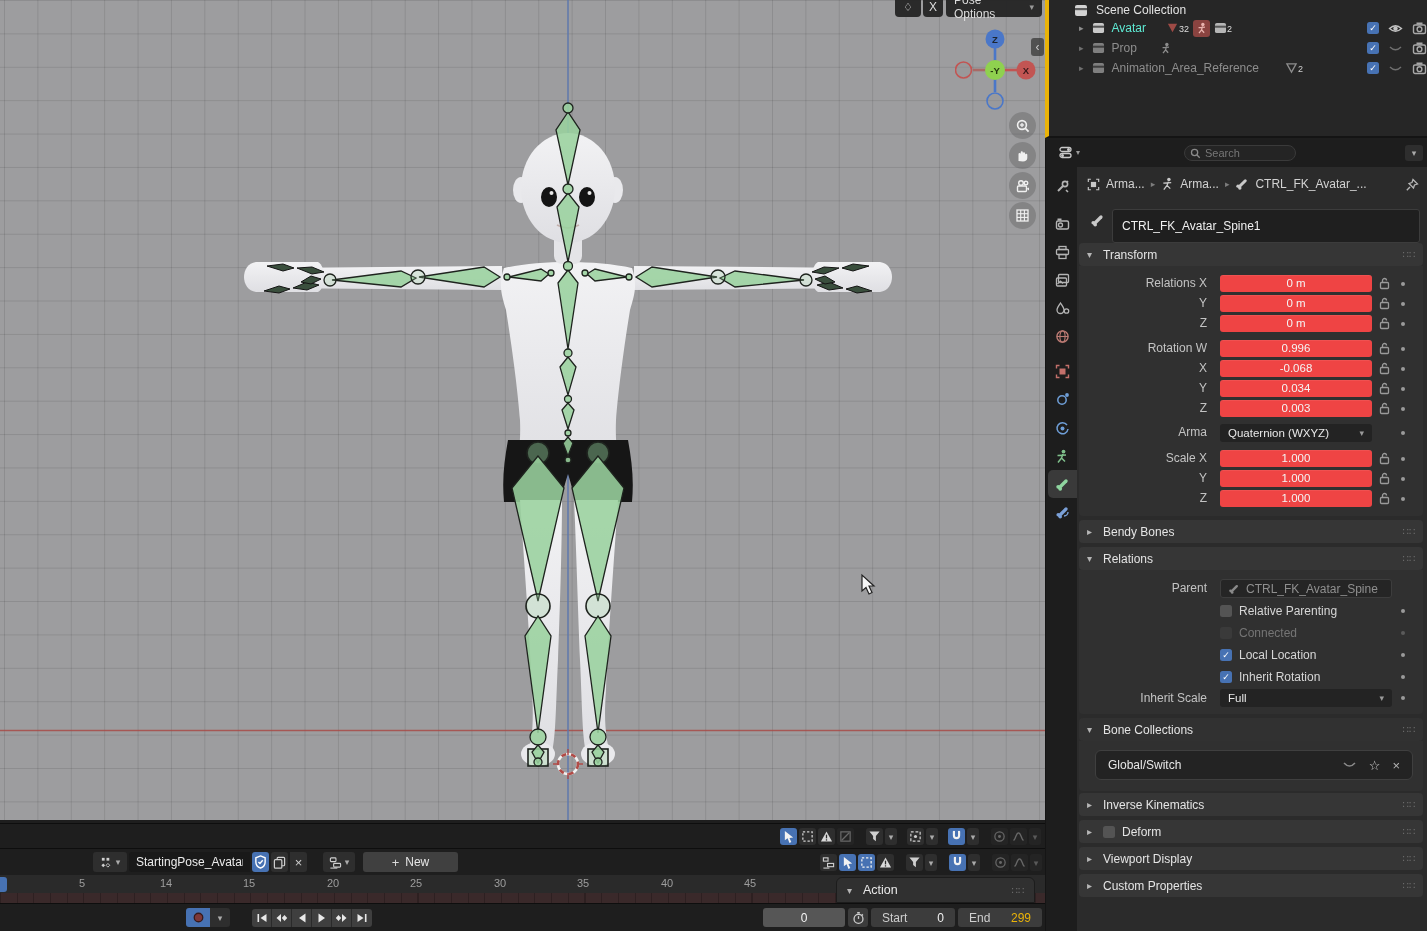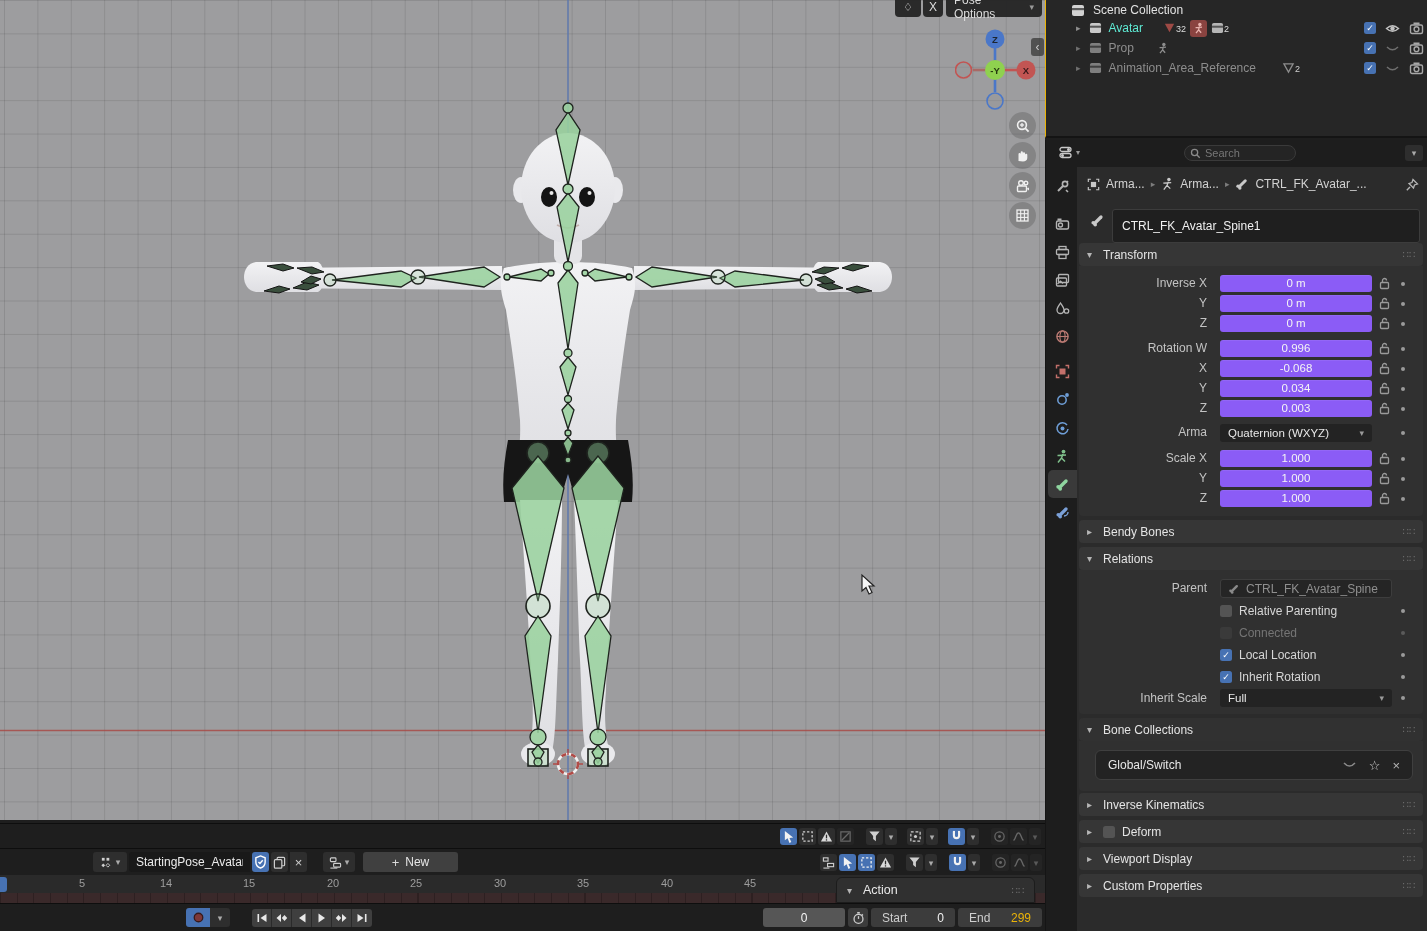--- a/index.html
+++ b/index.html
@@ -28,38 +28,38 @@
   .ruler span { position:absolute; top:2px; width:26px; text-align:center; color:#9d9d9d; font-size:11px; }
   .keyband { position:absolute; left:0; top:893px; width:1045px; height:10px; background:#3a292a;
     background-image:repeating-linear-gradient(90deg, rgba(0,0,0,0.22) 0 1px, transparent 1px 16.7px); }
   .transport { display:flex; }
   .transport .tb { width:20px; height:18px; background:#3f3f3f; display:flex; align-items:center; justify-content:center; border-right:1px solid #2a2a2a; }
   .transport .tb:first-child { border-radius:3px 0 0 3px; }
   .transport .tb:last-child { border-radius:0 3px 3px 0; border-right:none; }
   .field-chip { height:19px; background:#3c3c3c; border-radius:3px; display:flex; align-items:center; color:#cfcfcf; }
 
   
-  .outliner { position:absolute; left:1045px; top:0; width:382px; height:138px; background:#262626; border-left:1px solid #eab308; border-bottom:2px solid #141414; }
+  .outliner { position:absolute; left:1045px; top:0; width:382px; height:138px; background:#262626; border-left:4px solid #eab308; border-bottom:2px solid #141414; }
   .ol-row { position:absolute; left:0; width:382px; height:20px; display:flex; align-items:center; }
   .ol-right { position:absolute; right:4px; display:flex; gap:9px; align-items:center; }
   .props-top { position:absolute; left:1045px; top:140px; width:382px; height:27px; background:#1d1d1d; border-left:1px solid #151515; }
   .props-main { position:absolute; left:1077px; top:167px; width:350px; height:764px; background:#2b2b2b; }
   .tab-rail { position:absolute; left:1045px; top:167px; width:32px; height:764px; background:#1d1d1d; border-left:1px solid #151515; }
   .tab { position:absolute; left:4px; width:24px; height:24px; display:flex; align-items:center; justify-content:center; }
   .tab-active-bg { position:absolute; left:2px; width:30px; height:28px; background:#3a3a3a; border-radius:5px 0 0 5px; }
   .search { width:112px; height:16px; background:#242424; border:1px solid #3a3a3a; border-radius:8px; color:#bbb; font-size:11px; padding:0 4px 0 20px; outline:none; }
   .search::placeholder { color:#777; }
 
   .panel-h { position:absolute; left:1079px; width:344px; height:23px; background:#363636; border-radius:4px;
     display:flex; align-items:center; gap:7px; padding:0 8px; color:#e4e4e4; }
   .panel-body { position:absolute; left:1079px; width:344px; background:#303030; border-radius:0 0 4px 4px; }
   .caret { color:#b5b5b5; font-size:10px; width:9px; }
   .grip { margin-left:auto; color:#6d6d6d; font-size:10px; letter-spacing:0px; }
   .plabel { position:absolute; left:1077px; width:130px; height:17px; line-height:17px; text-align:right; color:#c3c3c3; }
-  .pfield { position:absolute; left:1220px; width:152px; height:17px; line-height:17px; background:#8b5cf6; border-radius:3px;
+  .pfield { position:absolute; left:1220px; width:152px; height:17px; line-height:17px; background:#ef4444; border-radius:3px;
     text-align:center; color:#f4f4f4; font-size:11.5px; box-shadow:inset 0 1px 0 rgba(255,255,255,0.07); }
   .pdrop { position:absolute; left:1220px; width:172px; height:18px; line-height:18px; background:#232323; border-radius:3px;
     color:#e8e8e8; font-size:11.5px; padding:0 8px; display:flex; align-items:center; }
   .pdrop .dv { margin-left:auto; color:#9a9a9a; font-size:9px; }
   .dot { position:absolute; left:1401px; width:4px; height:4px; border-radius:50%; background:#9a9a9a; }
   .lock { position:absolute; left:1379px; }
   .cb { width:12px; height:12px; border-radius:2.5px; background:#545454; display:flex; align-items:center; justify-content:center;
     color:#fff; font-size:9px; line-height:12px; }
   .cb.on { background:#4772b3; }
   .cb.dis { background:#3a3a3a; }
@@ -779,21 +779,21 @@
     <span>CTRL_FK_Avatar_Spine1</span>
   </div>
 
   <div class="panel-h" style="top:243px;z-index:3">
     <span class="caret">▾</span>
     <span>Transform</span>
     <span class="grip">∷∷</span>
   </div>
   <div class="panel-body" style="top:266px;height:250px;z-index:2"></div>
 
-  <span class="plabel" style="top:275px;z-index:3">Inverse X</span>
+  <span class="plabel" style="top:275px;z-index:3">Relations X</span>
   <div class="pfield" style="top:275px;z-index:3"><span>0 m</span></div>
   <span class="plabel" style="top:295px;z-index:3">Y</span>
   <div class="pfield" style="top:295px;z-index:3"><span>0 m</span></div>
   <span class="plabel" style="top:315px;z-index:3">Z</span>
   <div class="pfield" style="top:315px;z-index:3"><span>0 m</span></div>
 
   <span class="plabel" style="top:340px;z-index:3">Rotation W</span>
   <div class="pfield" style="top:340px;z-index:3"><span>0.996</span></div>
   <span class="plabel" style="top:360px;z-index:3">X</span>
   <div class="pfield" style="top:360px;z-index:3"><span>-0.068</span></div>

